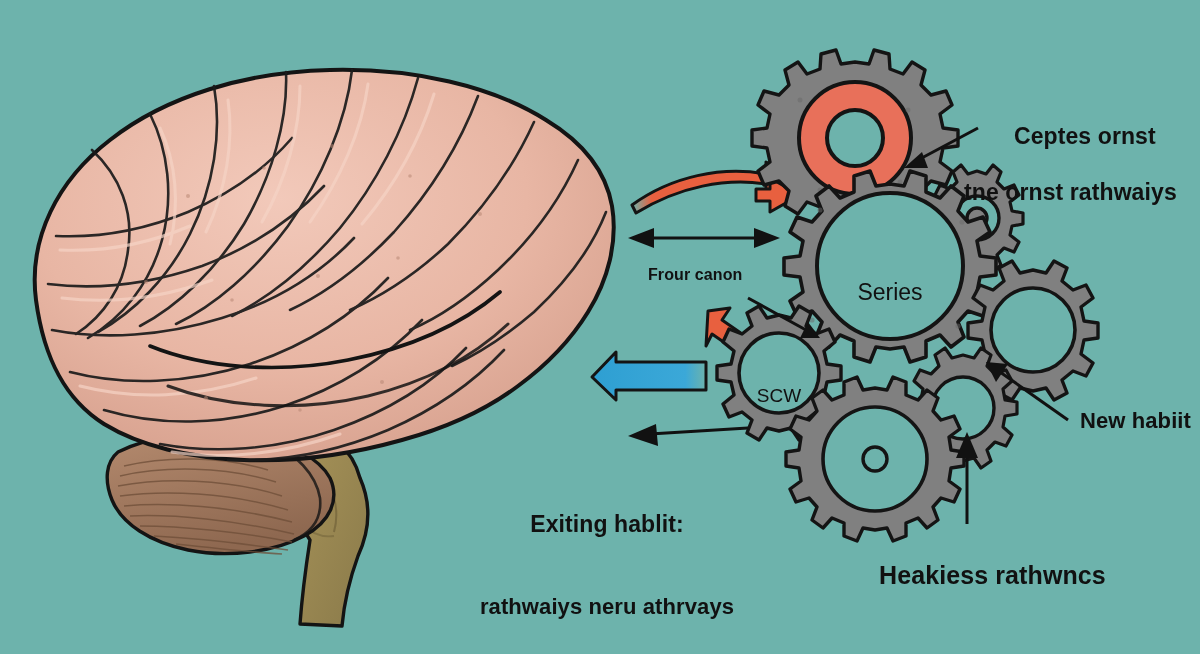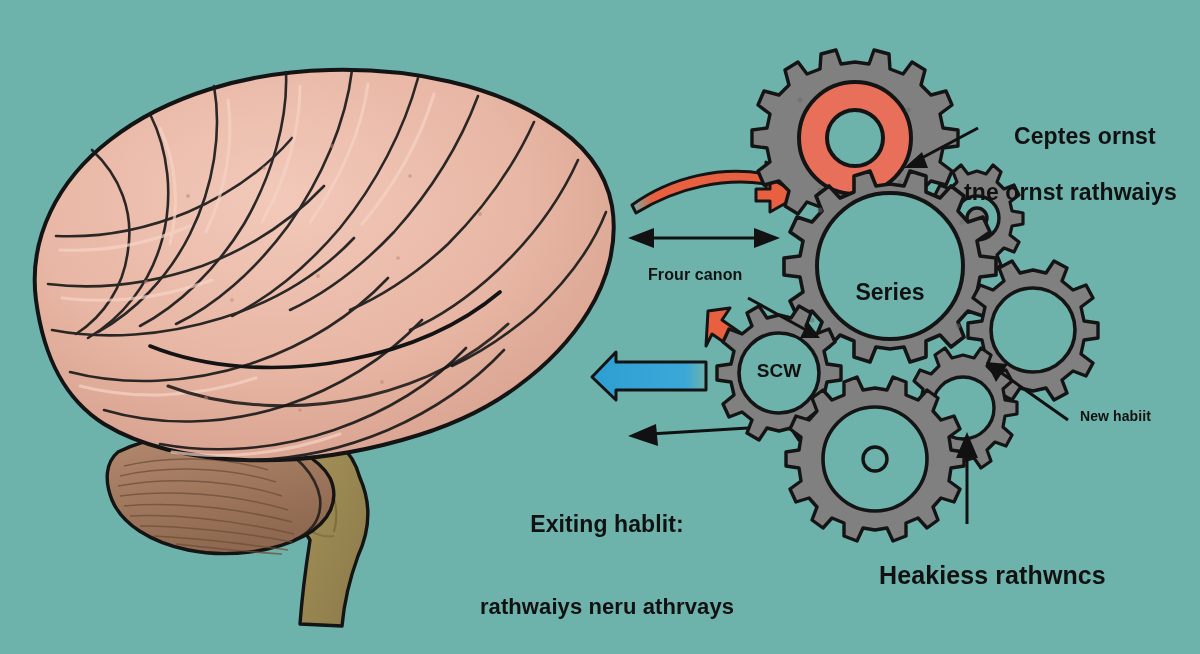--- a/index.html
+++ b/index.html
@@ -14,29 +14,29 @@
     position:absolute;color:#111;font-weight:bold;
     font-family:"Liberation Sans", sans-serif;
     line-height:1.22;white-space:pre;letter-spacing:.1px;
   }
   #lbl-capture{left:988px;top:94px;font-size:23px;}
   #lbl-capture .l2{display:block;margin-left:-24px;}
   #lbl-four{left:648px;top:265px;font-size:16px;}
   #lbl-existing{left:462px;top:446px;font-size:23px;text-align:center;width:290px;}
   #lbl-existing .l1{display:block;margin-top:8px;}
   #lbl-existing .l2{display:block;font-size:22px;}
-  #lbl-new{left:1080px;top:408px;font-size:14px;}
+  #lbl-new{left:1080px;top:408px;font-size:22px;}
   #lbl-weak{left:879px;top:532px;font-size:25px;margin-top:28px;}
   .gear-text{
-    position:absolute;color:#111;font-weight:bold;
+    position:absolute;color:#111;font-weight:normal;
     font-family:"Liberation Sans", sans-serif;
     transform:translate(-50%,-50%);white-space:nowrap;
   }
   #gt-series{left:890px;top:292px;font-size:23px;}
-  #gt-scw{left:779px;top:371px;font-size:19px;}
+  #gt-scw{left:779px;top:396px;font-size:19px;}
 </style>
 </head>
 <body>
 
 <div id="stage">
 
   <svg id="artboard" viewBox="0 0 1200 654" xmlns="http://www.w3.org/2000/svg">
     <defs>
       <linearGradient id="gRedArrow" x1="0" y1="0" x2="1" y2="0">
         <stop offset="0" stop-color="#E8603F" stop-opacity="0"></stop>

